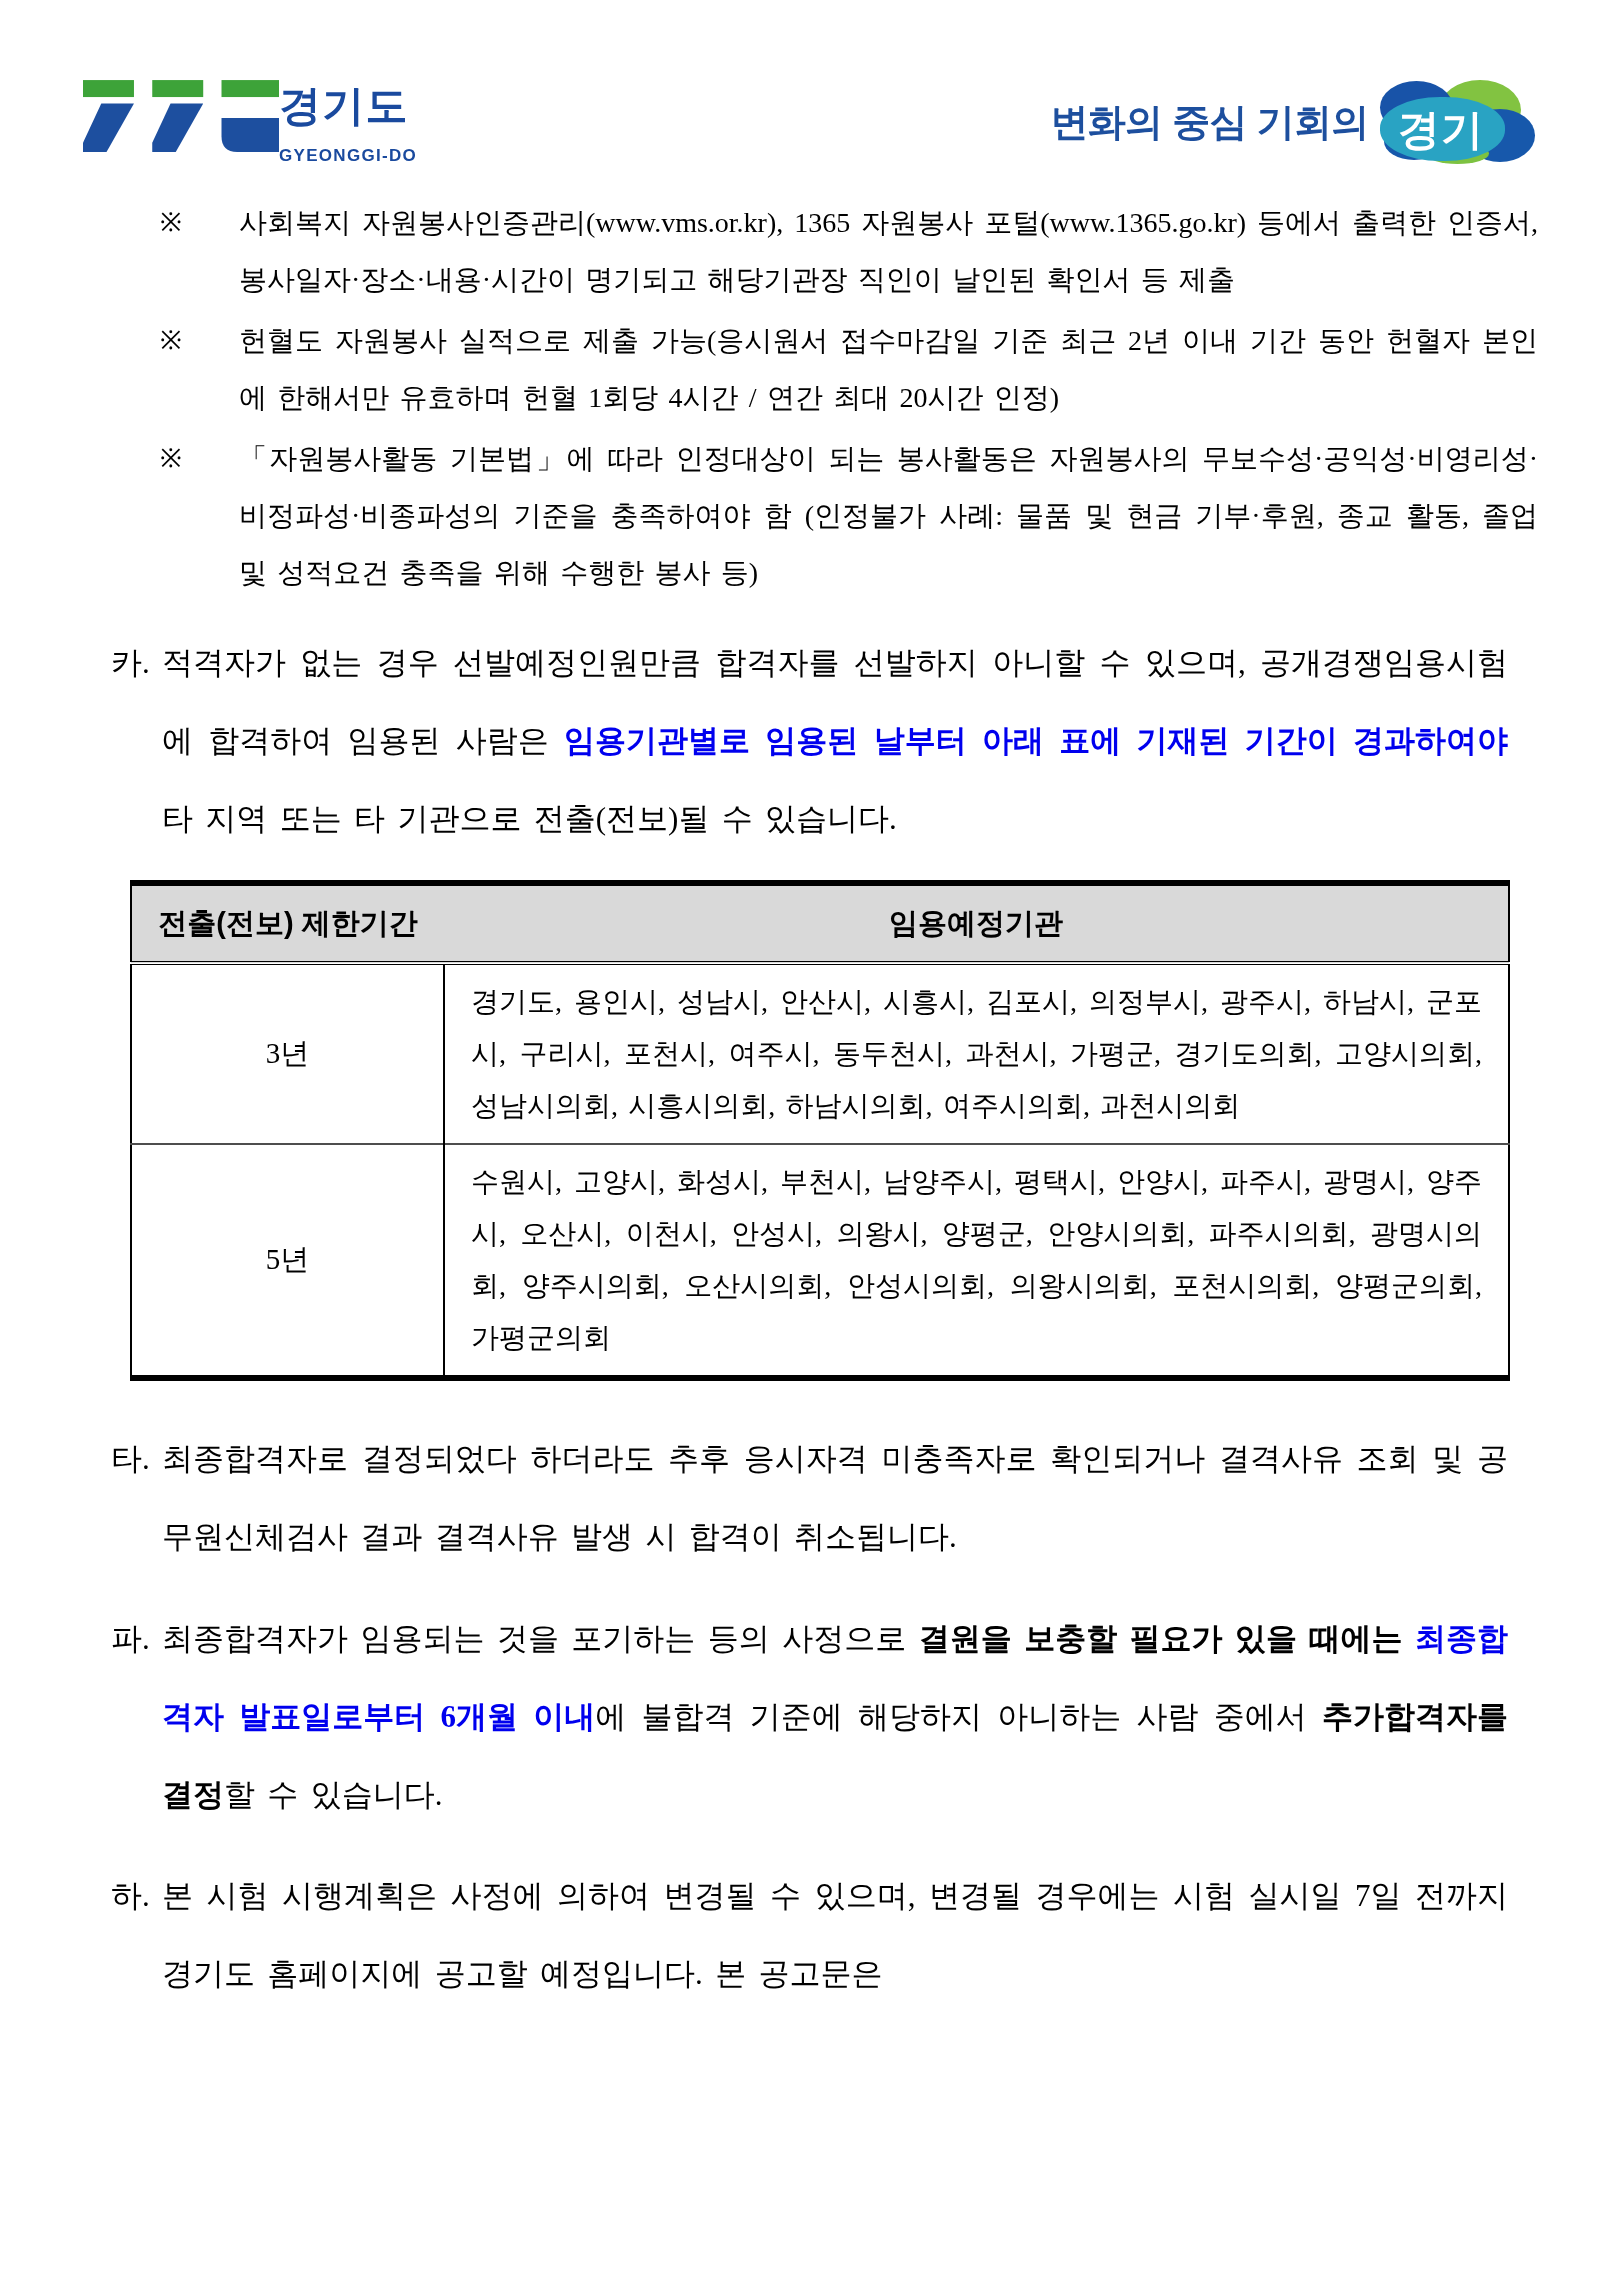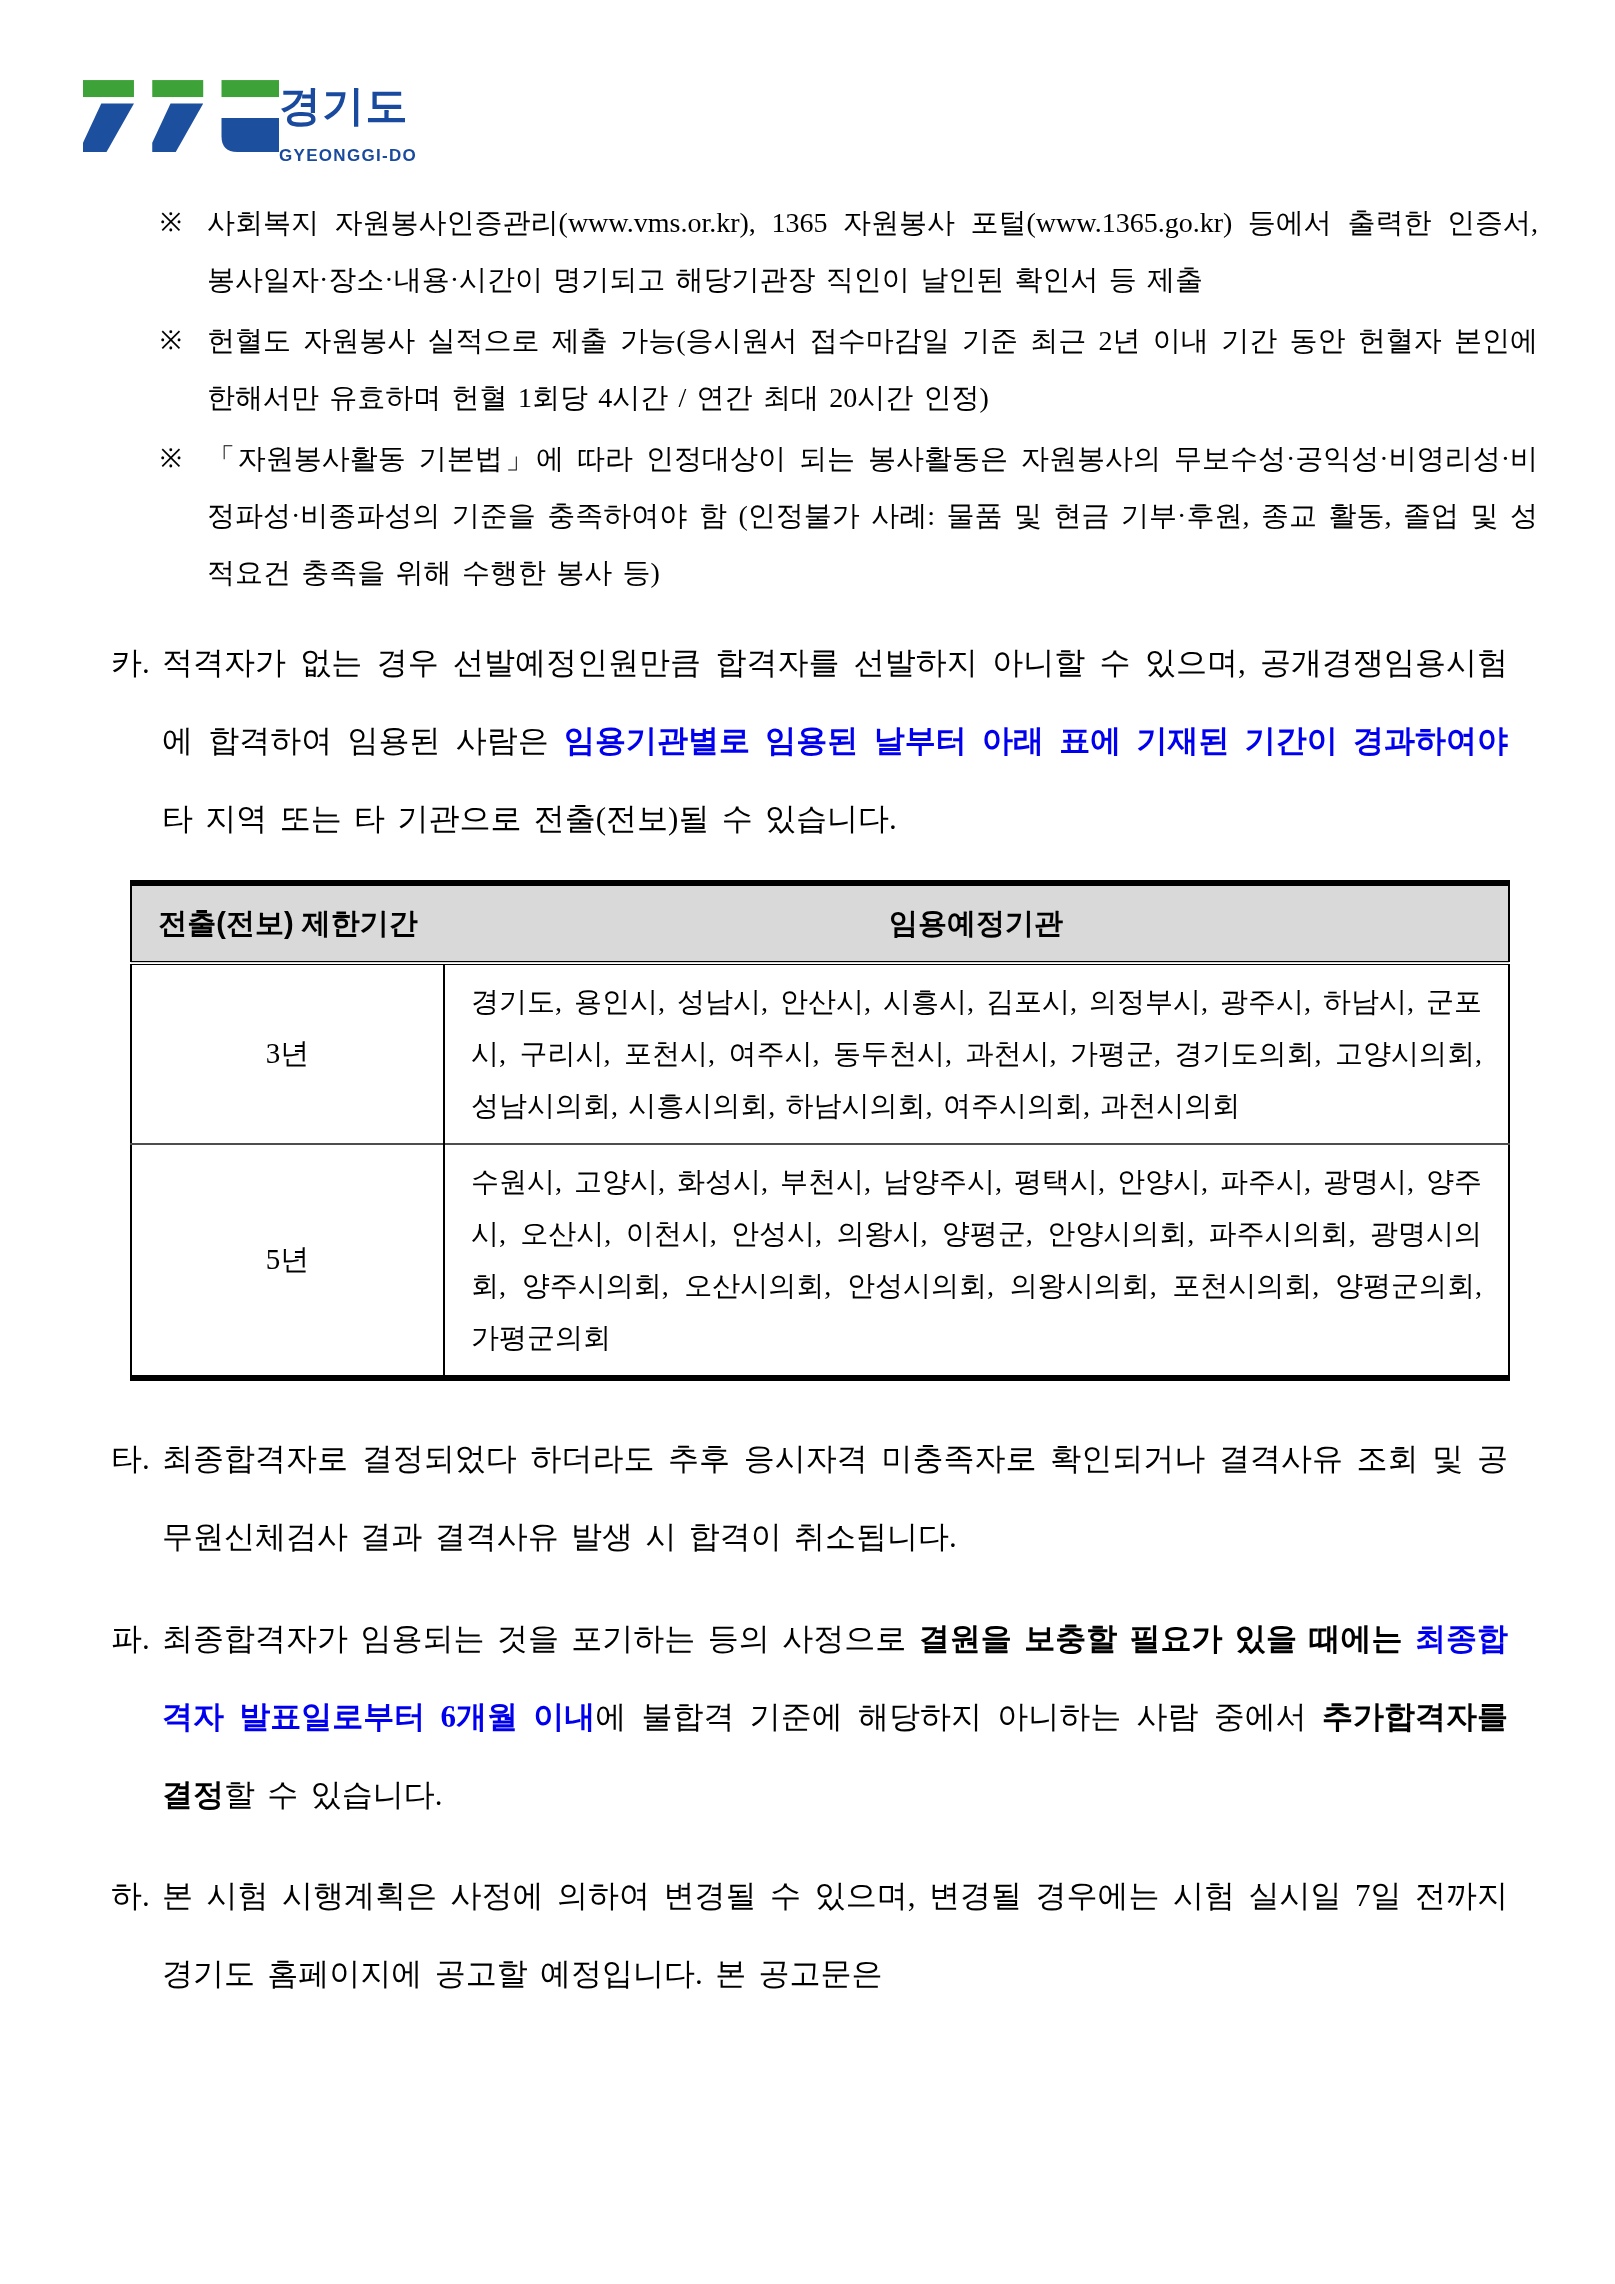--- a/index.html
+++ b/index.html
@@ -41,21 +41,21 @@
     font-family:"Liberation Sans","DejaVu Sans",sans-serif;font-weight:900;
     font-size:42px;color:#ffffff;letter-spacing:1.3px;
   }
   
   .notes{margin:29px 78px 0 160px;}
   .note{
     display:flex;font-size:28px;line-height:57px;text-align:justify;
     word-spacing:3.3px;margin-top:3.9px;
   }
   .note .marker{flex:none;width:47px;font-size:26px;}
-  .note .ntext{flex:1;}
+  .note .ntext{flex:1;margin-left:32px;}
   
   .para{
     display:flex;margin-left:111px;margin-right:108px;
     font-size:31px;line-height:78px;text-align:justify;word-spacing:4.6px;
   }
   .para .label{flex:none;width:51px;}
   .para .ptext{flex:1;}
   .para-ka{margin-top:23.5px;}
   .para-ta{margin-top:39px;}
   .para-pa{margin-top:23.5px;}
@@ -99,20 +99,32 @@
         <polygon points="28,36 78,36 36,110 0,110 0,96" fill="#1d4f9f"></polygon>
         <rect x="106" y="0" width="78" height="26" fill="#3da339"></rect>
         <polygon points="134,36 184,36 142,110 106,110 106,96" fill="#1d4f9f"></polygon>
         <rect x="212" y="0" width="88" height="26" fill="#3da339"></rect>
         <path d="M212,58 h88 v52 h-64 q-24,0 -24,-24 z" fill="#1d4f9f"></path>
       </svg>
       <div class="logo-text">
         <div class="logo-kr">경기도</div>
         <div class="logo-en">GYEONGGI-DO</div>
       </div>
+    </div>
+    <div class="slogan">
+      <span class="slogan-text">변화의 중심 기회의</span>
+      <span class="emblem">
+        <span class="blob b-green-tr"></span>
+        <span class="blob b-blue-tl"></span>
+        <span class="blob b-blue-bl"></span>
+        <span class="blob b-blue-br"></span>
+        <span class="blob b-green-b"></span>
+        <span class="blob b-teal"></span>
+        <span class="emblem-text">경기</span>
+      </span>
     </div>
   </header>
 
   <section class="notes">
     <div class="note">
       <span class="marker">※</span>
       <span class="ntext">사회복지 자원봉사인증관리(www.vms.or.kr), 1365 자원봉사 포털(www.1365.go.kr) 등에서 출력한 인증서, 봉사일자·장소·내용·시간이 명기되고 해당기관장 직인이 날인된 확인서 등 제출</span>
     </div>
     <div class="note">
       <span class="marker">※</span>

